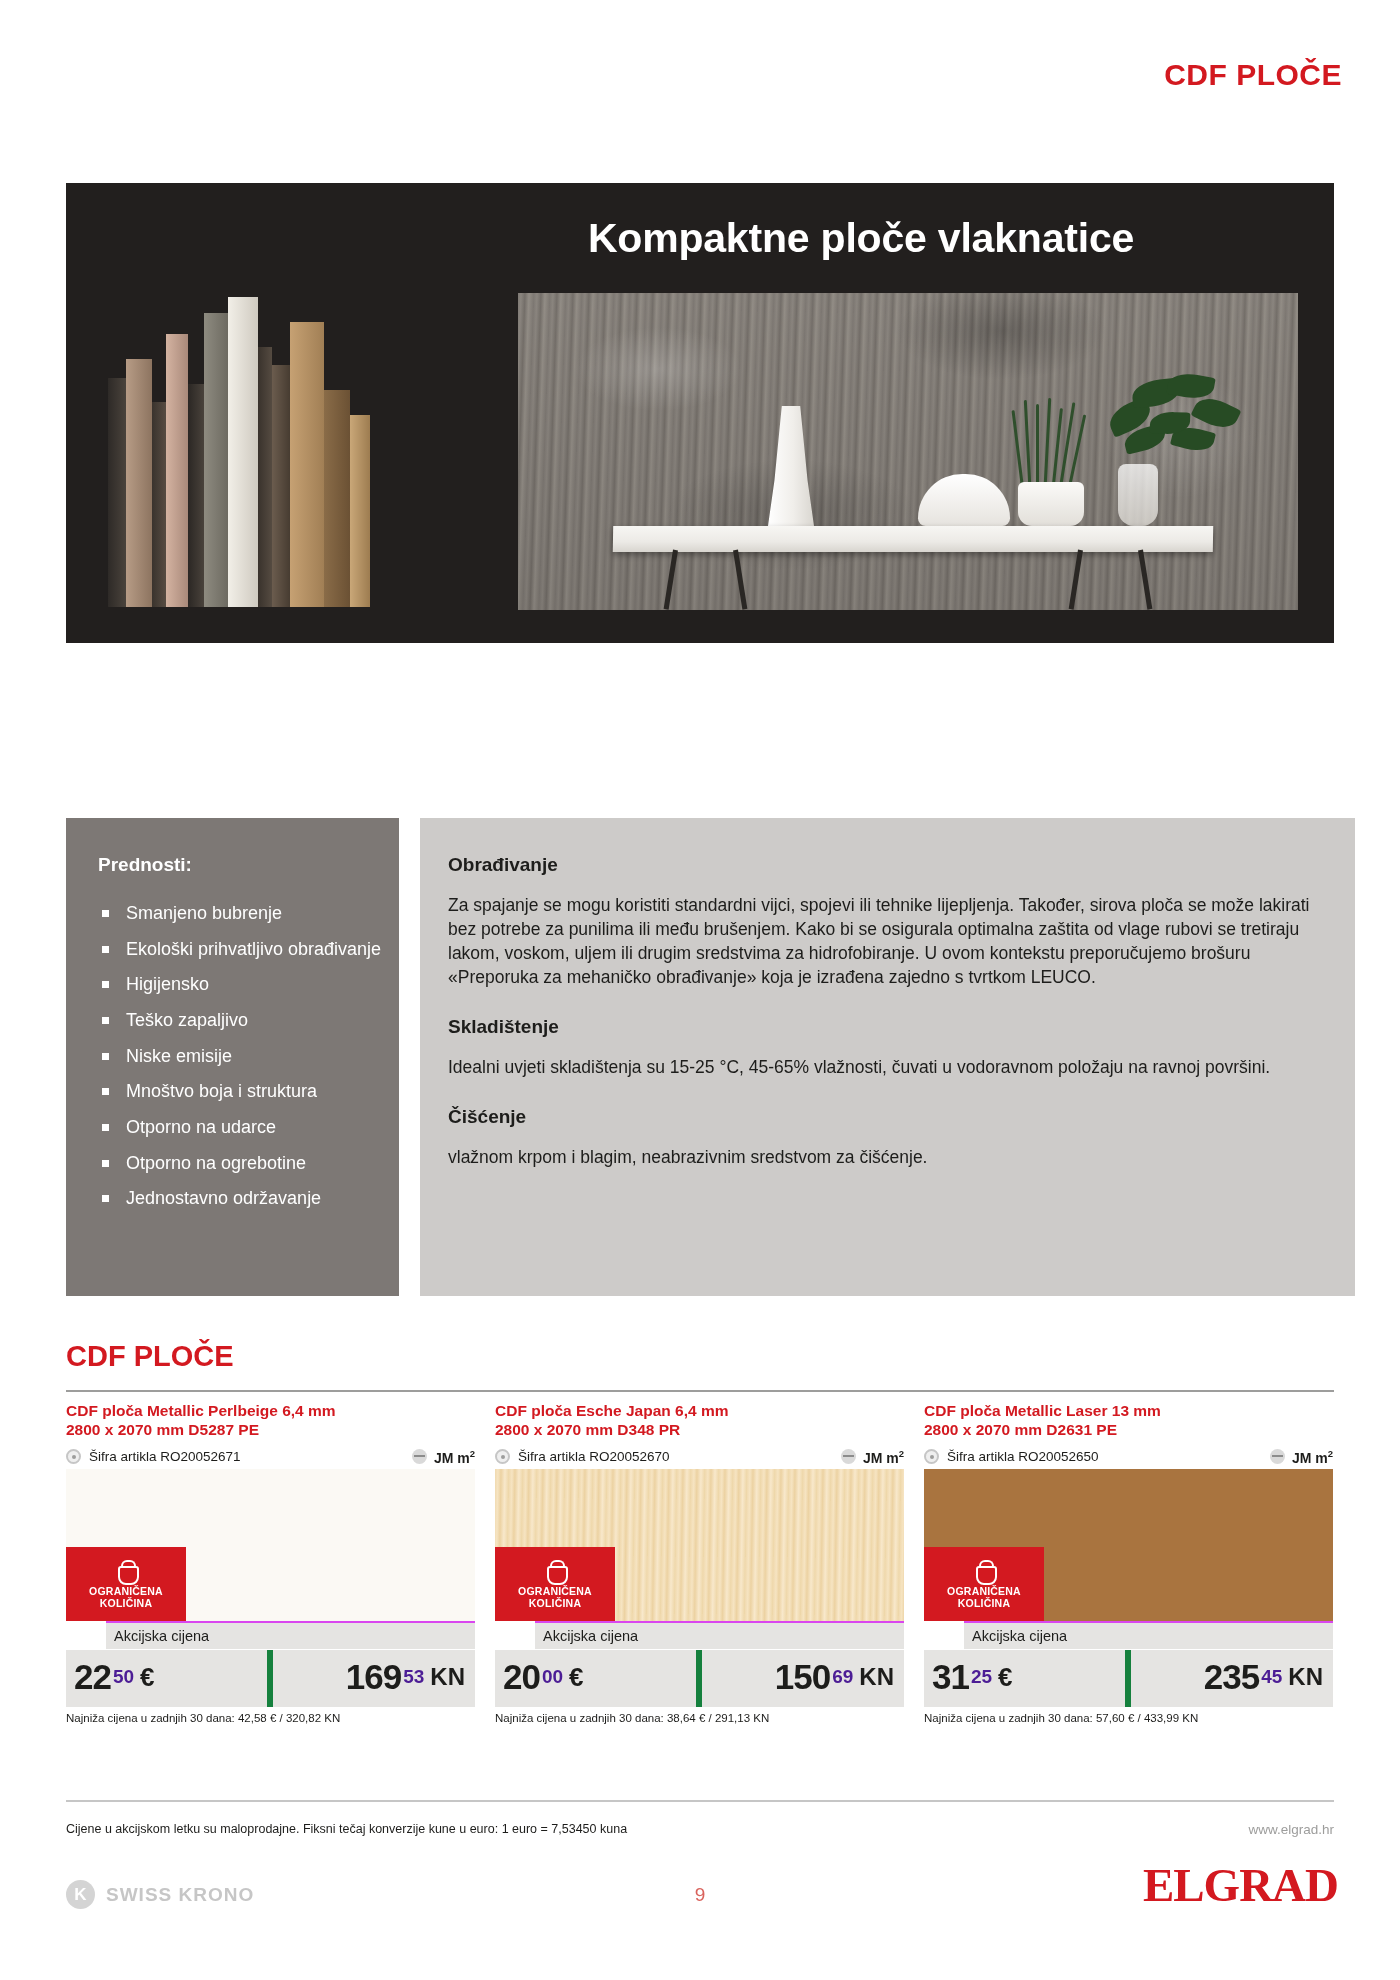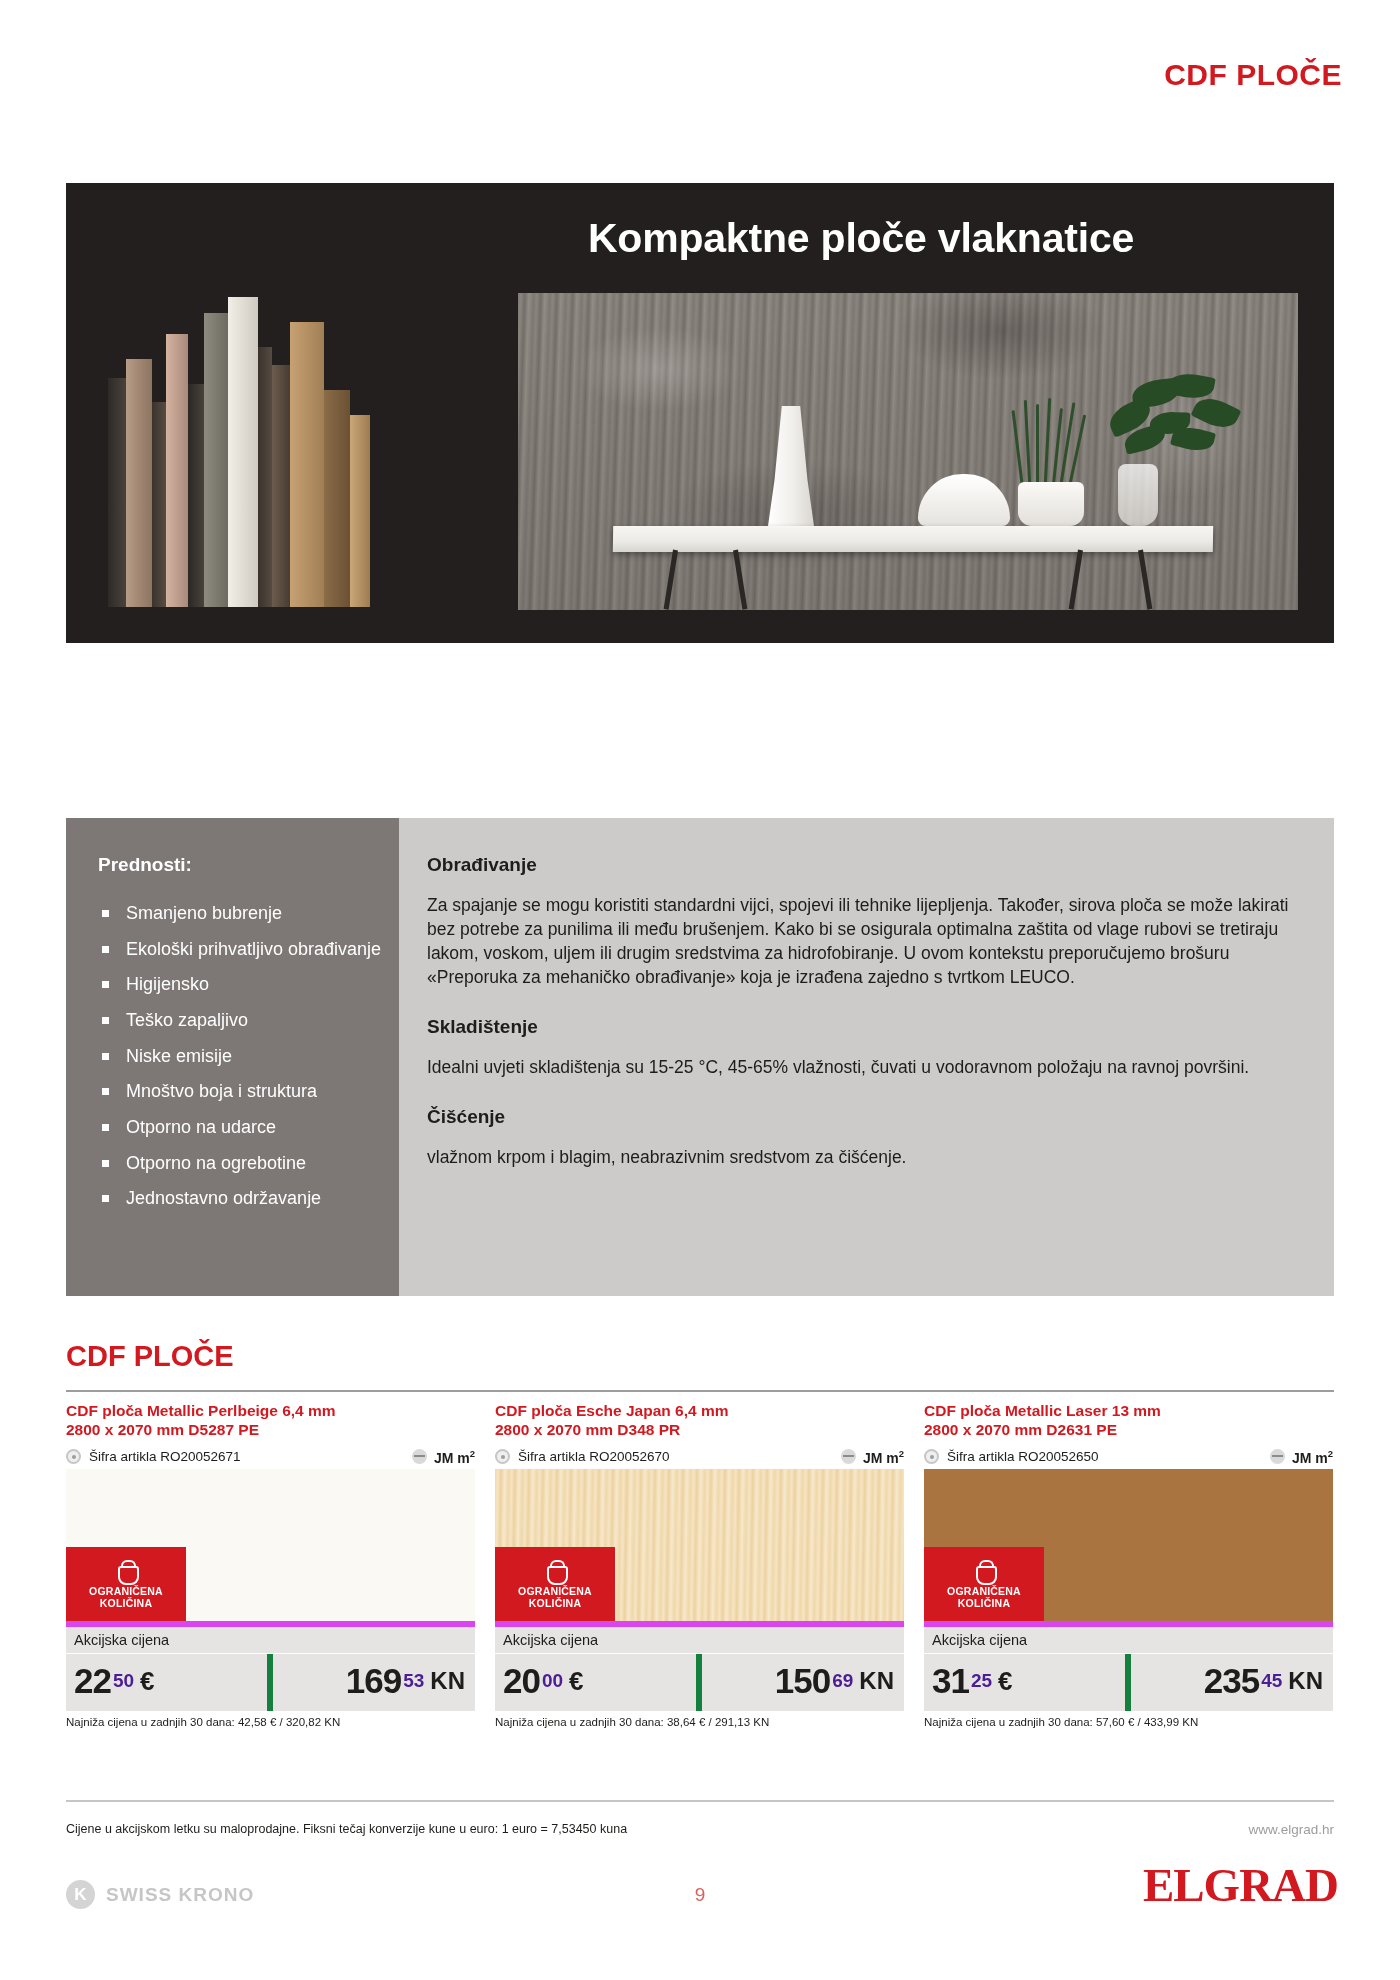--- a/index.html
+++ b/index.html
@@ -117,21 +117,21 @@
   .adv-list li {
     position: relative; padding-left: 26px; margin-bottom: 13px;
     font-size: 18px; line-height: 1.26; color: #ffffff;
   }
   .adv-list li::before{
     content:""; position:absolute; left:2px; top:8px;
     width:7px; height:7px; background:#ffffff;
   }
 
   .info-right {
-    position: absolute; left: 399px; top: 818px;
+    position: absolute; left: 420px; top: 818px;
     width: 935px; height: 478px;
     background: #cdcbc9;
     color: #1d1d1b;
     padding: 36px 34px 0 28px;
   }
   .info-right h4 { font-size: 19px; font-weight: bold; margin-bottom: 18px; }
   .info-right h4.sub { margin-top: 26px; }
   .info-right p { font-size: 17.5px; line-height: 1.37; }
 
   
@@ -204,21 +204,21 @@
     border-radius:6px 6px 0 0;
   }
   .badge .ring::after{
     content:""; position:absolute; left:1px; top:6px;
     width:17px; height:15px; border:2px solid #fff; border-radius:3px 3px 8px 8px;
   }
   .badge span{ font-size:10.5px; font-weight:bold; line-height:1.15; letter-spacing:.2px; }
 
   .promo-label{
     background:#e5e4e2; font-size:14.5px; color:#1d1d1b;
-    padding:5px 0 5px 8px; border-top:6px solid #d946ef;
+    padding:5px 0 5px 8px; border-top:2px solid #d946ef;margin-left:40px;
   }
   .price-row{
     display:flex; background:#e5e4e2; align-items:stretch;
     border-top:1px solid #ffffff;
   }
   .price-cell{
     flex:1; display:flex; align-items:center; justify-content:center;
     padding:7px 0 10px 0;
   }
   .price-cell.eur{ justify-content:flex-start; padding-left:8px; }

